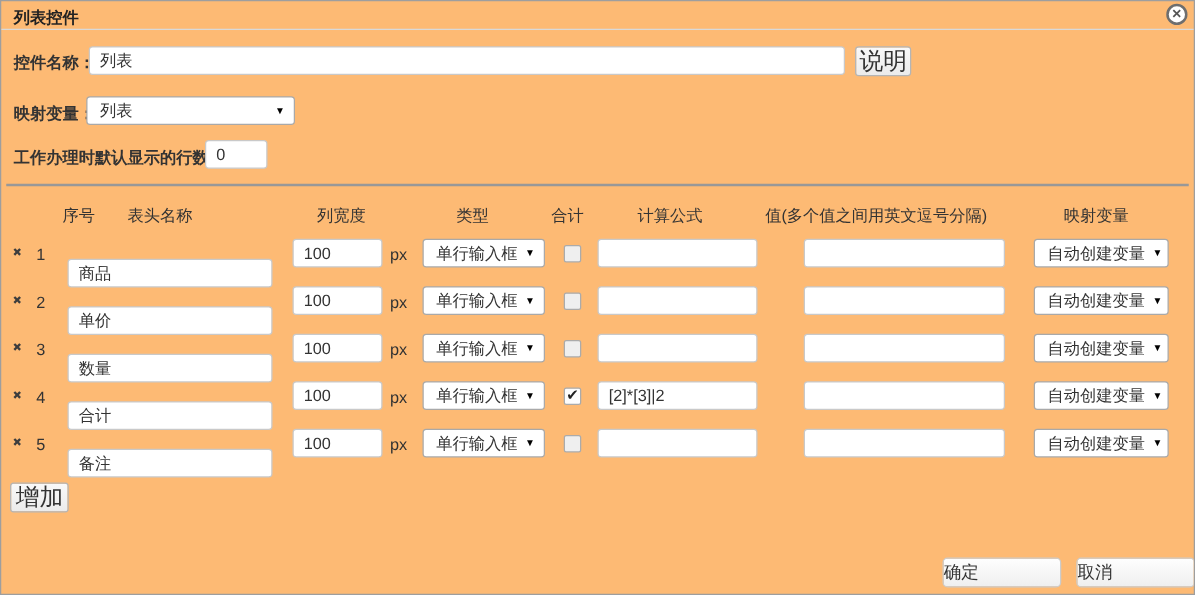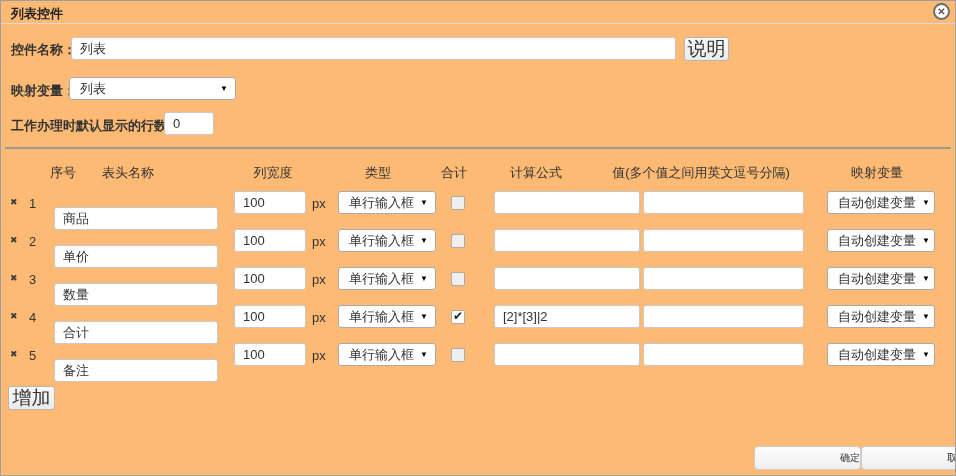--- a/index.html
+++ b/index.html
@@ -26,33 +26,33 @@
     background:#fff; display:flex; align-items:center; justify-content:space-between;
     padding:0 7px 0 10px; cursor:pointer; white-space:nowrap;
   }
   .sel .arrow { font-size:8px; color:#000; margin-left:6px; flex:none; }
   .btn-sm {
     position:absolute; height:24px; box-sizing:border-box; border:1px solid #b5b5b5; border-radius:3px;
     background:linear-gradient(#f9f9f9,#ebebeb); color:#333; font-size:19px;
     display:flex; align-items:center; justify-content:center; cursor:pointer;
   }
   .btn-lg {
-    position:absolute; width:107px; height:24px; box-sizing:border-box; border:1px solid #cccccc; border-radius:4px;
-    background:linear-gradient(#fefefe,#efefef); color:#333; font-size:10px;
-    display:flex; align-items:center; justify-content:flex-end; cursor:pointer;
+    position:absolute; width:95px; height:24px; box-sizing:border-box; border:1px solid #cccccc; border-radius:4px;
+    background:linear-gradient(#fefefe,#efefef); color:#333; font-size:14px;
+    display:flex; align-items:center; justify-content:flex-start; cursor:pointer;
   }
   .th { position:absolute; top:163px; transform:translateX(-50%); white-space:nowrap; color:#333; }
   .trow { position:absolute; left:0; width:956px; height:25px; }
   .trow .del { position:absolute; left:9px; top:7px; font-size:9px; color:#3d3d3d; line-height:1; cursor:pointer; }
   .trow .idx { position:absolute; left:28px; top:5px; }
   .trow .in-name   { left:53px;  width:164px; top:0;margin-top:16px; }
   .trow .in-width  { left:233px; width:72px;  top:0; }
   .trow .px        { position:absolute; left:311px; top:5px; }
   .trow .sel-type  { left:337px; width:98px; top:0; }
-  .trow .in-formula{ left:477px; width:146px; top:0;margin-left:16px; }
+  .trow .in-formula{ left:477px; width:128px; top:0; }
   .trow .in-value  { left:642px; width:161px; top:0; }
   .trow .sel-map   { left:826px; width:108px; top:0; }
   .chk {
     position:absolute; left:450px; top:5px; width:14px; height:14px; box-sizing:border-box;
     border:1px solid #ababab; border-radius:2px; background:#efefef; cursor:pointer;
   }
   .chk.checked { background:#fdfdfd; }
   .chk.checked::after { content:"\2714"; position:absolute; top:-2px; left:1px; font-size:12px; color:#222; }
 </style>
 </head>

